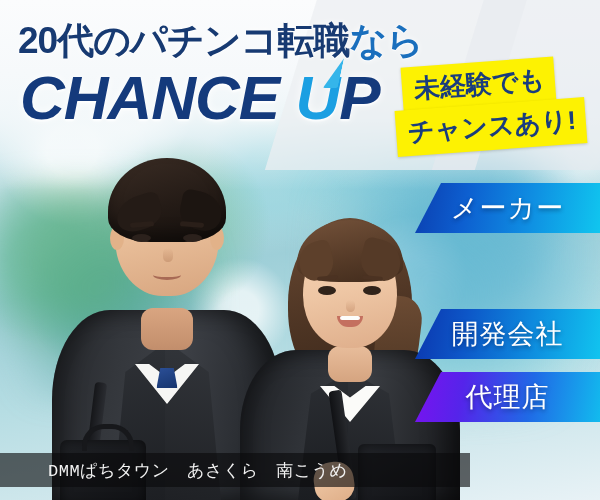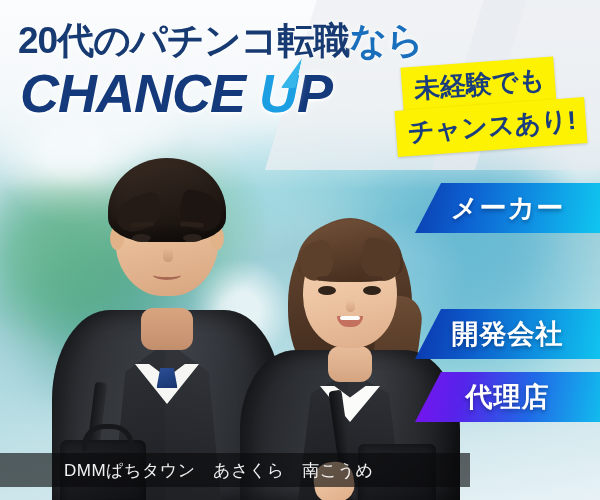--- a/index.html
+++ b/index.html
@@ -75,21 +75,21 @@
     color:#173a72;
     white-space:nowrap;
     text-shadow:0 1px 0 rgba(255,255,255,.9),0 0 7px rgba(255,255,255,.95);
     z-index:6;
   }
   .headline .tail{color:#1a6fbd;}
 
   .logo{
     position:absolute;left:20px;top:62px;
     font-style:italic;font-weight:bold;
-    font-size:54px;letter-spacing:-1px;
+    font-size:62px;letter-spacing:-1px;
     color:#143a7c;
     white-space:nowrap;
     text-shadow:0 2px 2px rgba(255,255,255,.85),0 0 10px rgba(255,255,255,.9);
     z-index:6;
   }
   .logo .u-wrap{position:relative;display:inline-block;color:#1b9fe2;}
   .logo .swoosh{
     position:absolute;right:-2px;top:-4px;
     width:0;height:0;
     border-left:15px solid transparent;
@@ -334,38 +334,38 @@
   
   .cats{position:absolute;left:0;top:0;width:600px;height:500px;z-index:8;pointer-events:none;}
   .cat{
     position:absolute;right:0;height:50px;width:185px;
     pointer-events:auto;cursor:pointer;
     display:flex;align-items:center;justify-content:center;
     clip-path:polygon(26px 0,100% 0,100% 100%,0 100%);
     box-shadow:0 2px 5px rgba(0,0,0,.25);
   }
   .cat span{
-    color:#ffffff;font-weight:bold;font-size:27px;letter-spacing:1px;
+    color:#ffffff;font-weight:normal;font-size:27px;letter-spacing:1px;
     text-shadow:0 2px 4px rgba(0,20,60,.45);
     white-space:nowrap;
   }
   .cat.c1{top:183px;background:linear-gradient(100deg,#0b3fb0 0%,#0d5fd0 28%,#0f8ee2 62%,#10c6ef 100%);}
   .cat.c2{top:246px;background:linear-gradient(100deg,#5a0ee8 0%,#3f2ae6 26%,#1f6ae4 62%,#12bdee 100%);}
   .cat.c3{top:309px;background:linear-gradient(100deg,#0b36ae 0%,#0d57c8 28%,#0e8ade 62%,#11c4ef 100%);}
   .cat.c4{top:372px;background:linear-gradient(100deg,#7a12f0 0%,#5524ea 26%,#2069e6 62%,#12bbee 100%);}
   .cat.c5{top:435px;background:linear-gradient(100deg,#0b2f96 0%,#0c52c4 26%,#0d8adc 62%,#0ad4f2 100%);}
 
   
   .credit{
     position:absolute;left:0;top:453px;width:470px;height:34px;
     background:rgba(10,10,12,.62);
     z-index:9;display:flex;align-items:center;
   }
   .credit span{
-    color:#f2f2f2;font-size:17px;padding-left:64px;white-space:nowrap;letter-spacing:.5px;
+    color:#f2f2f2;font-size:17px;padding-left:48px;white-space:nowrap;letter-spacing:.5px;font-family:Liberation Mono, monospace;
   }
 </style>
 </head>
 <body>
 
 <div id="banner">
 
   <div class="bg-base"></div>
   <div class="bg-green"></div>
   <div class="bg-blue"></div>

